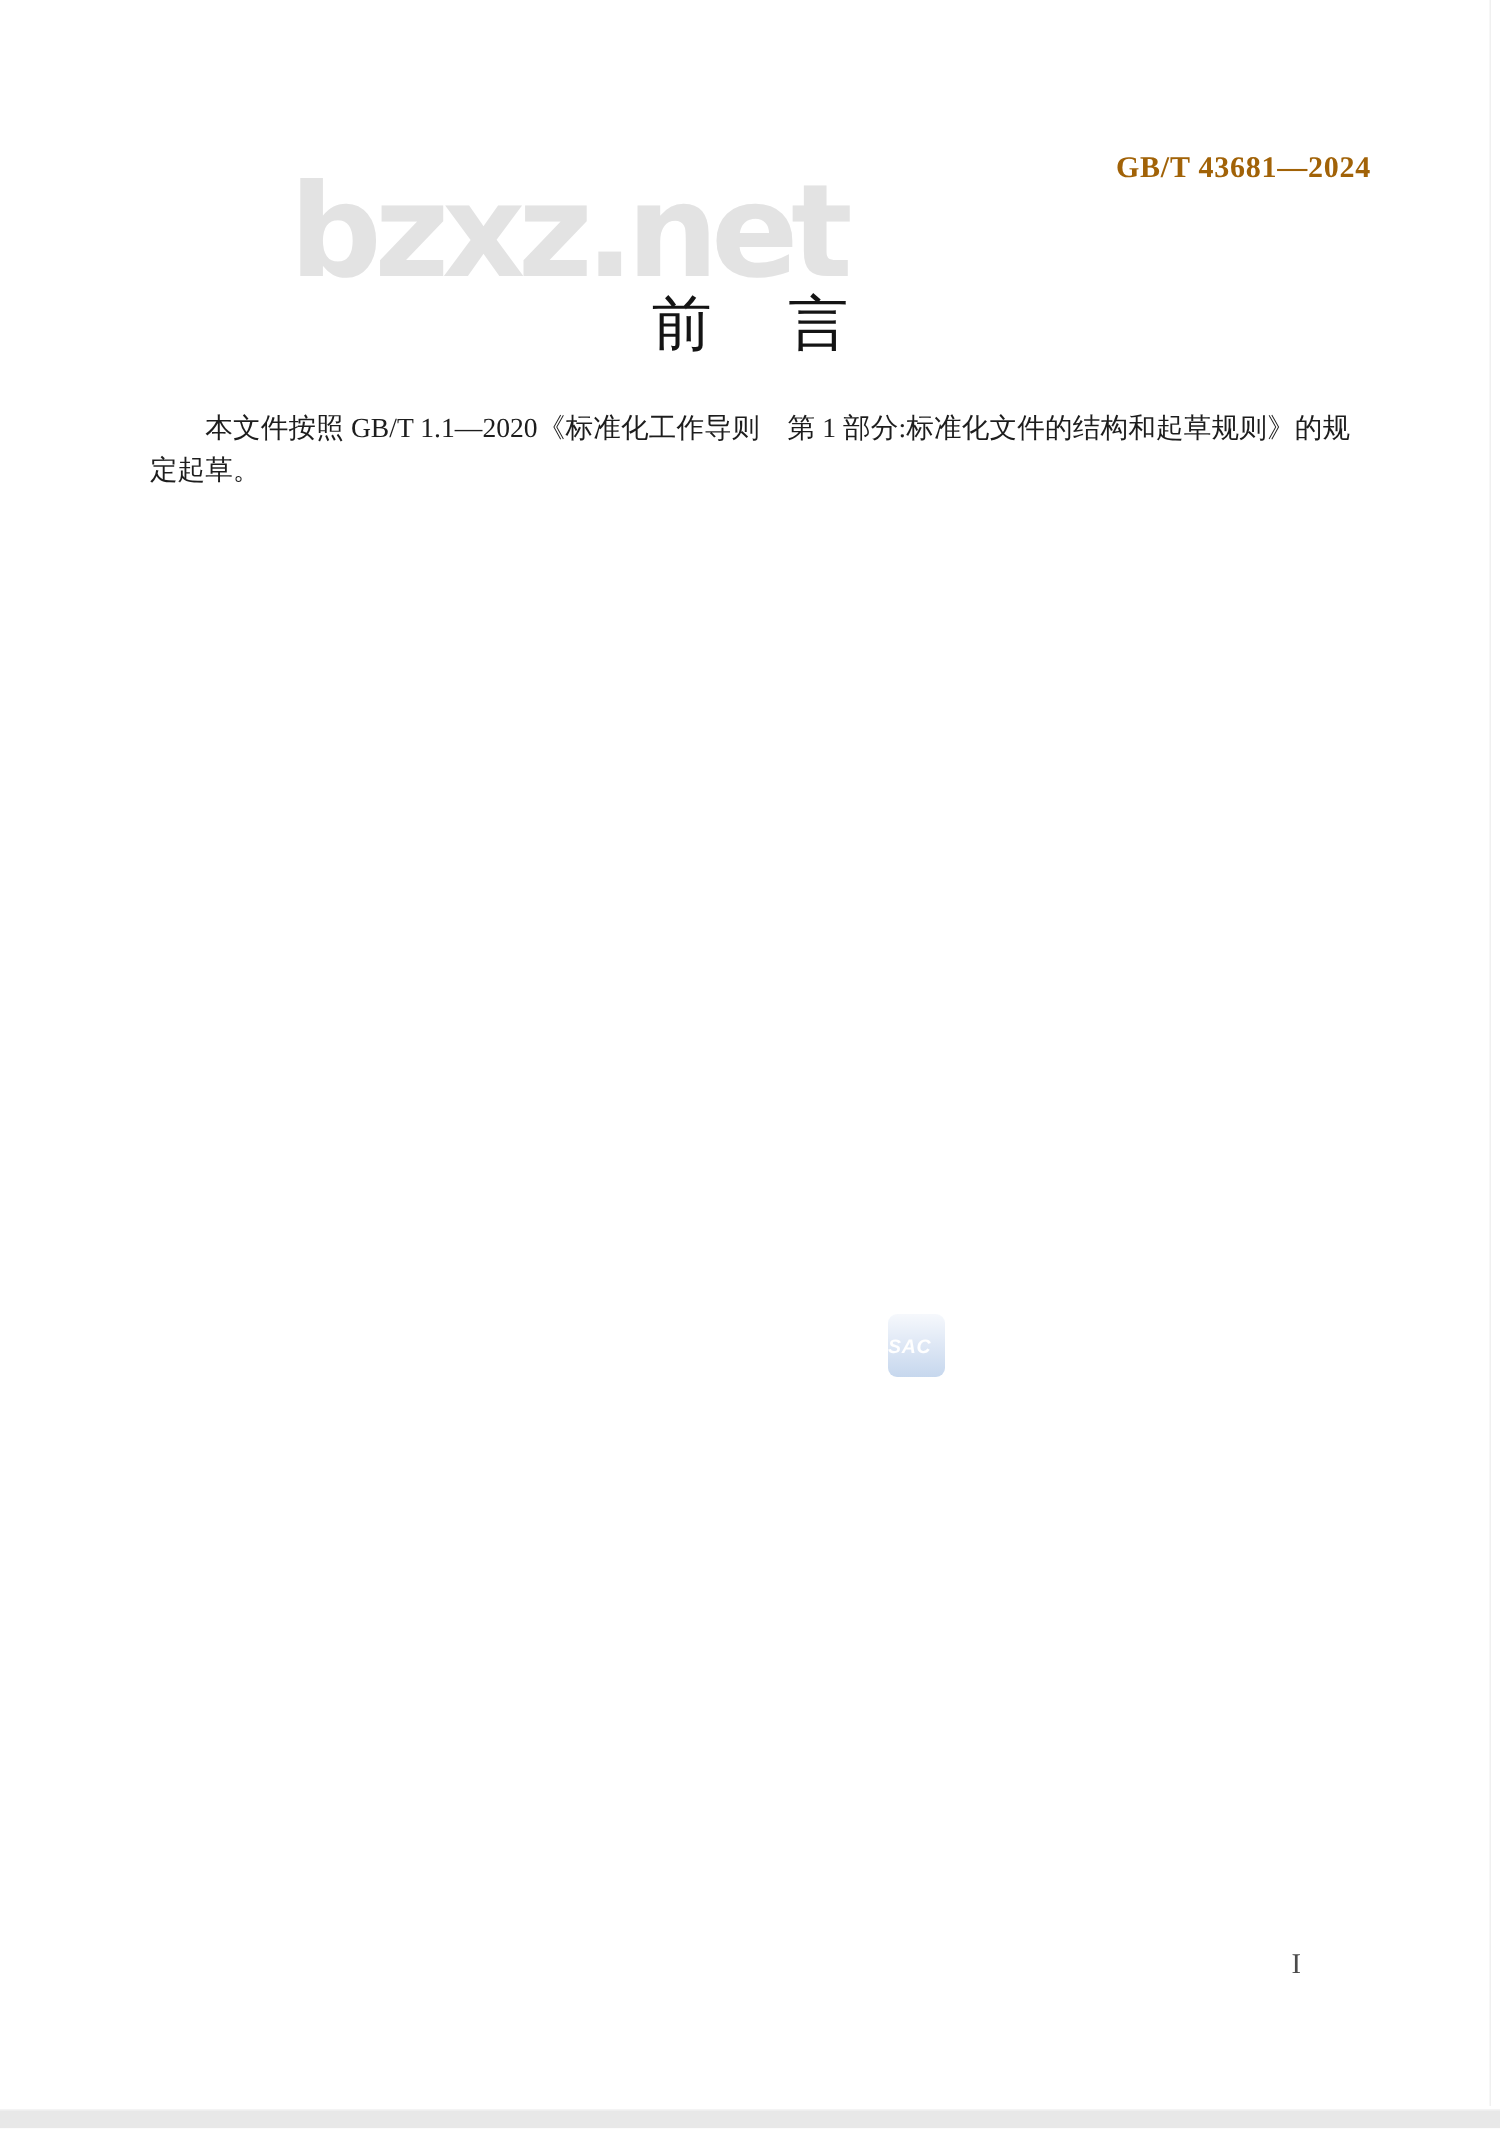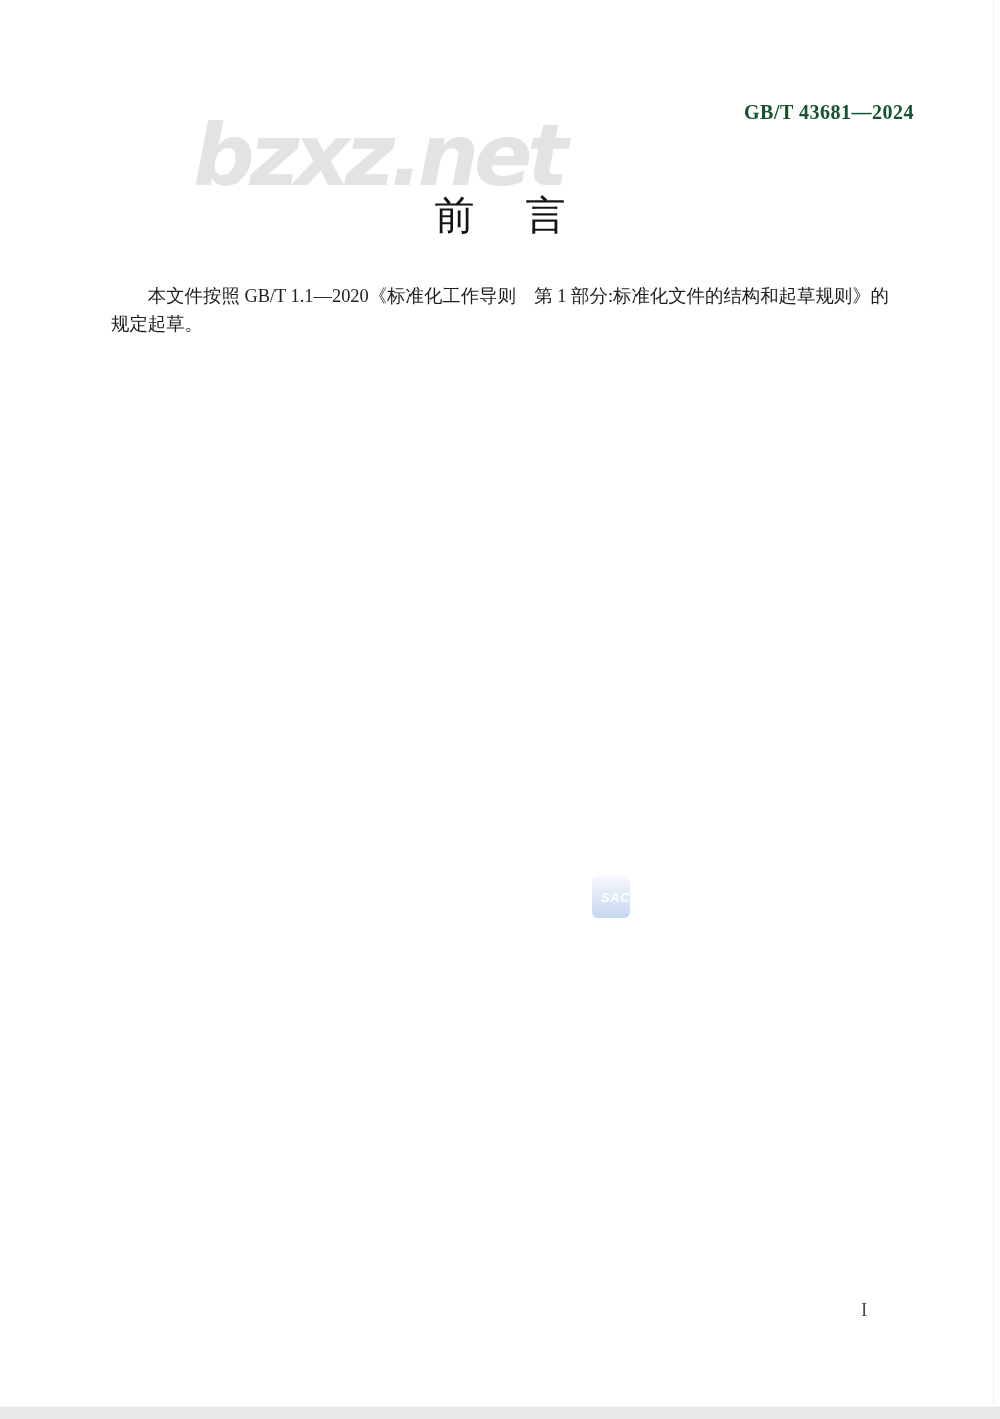--- a/index.html
+++ b/index.html
@@ -27,37 +27,36 @@
   
   .header-code {
     position: absolute;
     top: 101px;
     left: 744px;
     width: 160px;
     font-family: "Liberation Serif", "DejaVu Serif", serif;
     font-weight: 700;
     font-size: 20px;
     letter-spacing: 0.5px;
-    color: #14532d;
+    color: #a16207;
     white-space: nowrap;
   }
   
   .watermark {
     position: absolute;
     top: 112px;
     left: 193px;
     font-family: "DejaVu Sans", "Liberation Sans", sans-serif;
     font-weight: 700;
     font-size: 86px;
     line-height: 86px;
     letter-spacing: -5px;
     color: #e3e3e3;
     user-select: none;
     white-space: nowrap;
-    font-style: italic;
   }
   
   .title {
     position: absolute;
     top: 188px;
     left: 0;
     width: 100%;
     margin: 0;
     text-align: center;
     font-family: "Liberation Sans", "DejaVu Sans", sans-serif;
@@ -72,36 +71,36 @@
     top: 272px;
     left: 100px;
     width: 800px;
     font-family: "Liberation Serif", "DejaVu Serif", serif;
     font-size: 18.4px;
     line-height: 27.7px;
     color: #1d1d1d;
     text-align: justify;
   }
   .body-text p {
-    margin: 11px;
+    margin: 0;
     text-indent: 2em;
   }
   
   .sac-logo {
     position: absolute;
     top: 876px;
     left: 592px;
     width: 38px;
     height: 42px;
     border-radius: 6px;
     background: linear-gradient(180deg, #eef3fb 0%, #c3d4ee 45%, #8fb1dd 100%);
     opacity: 0.5;
     display: flex;
     align-items: center;
-    justify-content: flex-end;
+    justify-content: flex-start;
   }
   .sac-logo span {
     font-family: "Liberation Sans", sans-serif;
     font-weight: 700;
     font-style: italic;
     font-size: 13px;
     color: #ffffff;
     letter-spacing: 0.5px;
   }
   

